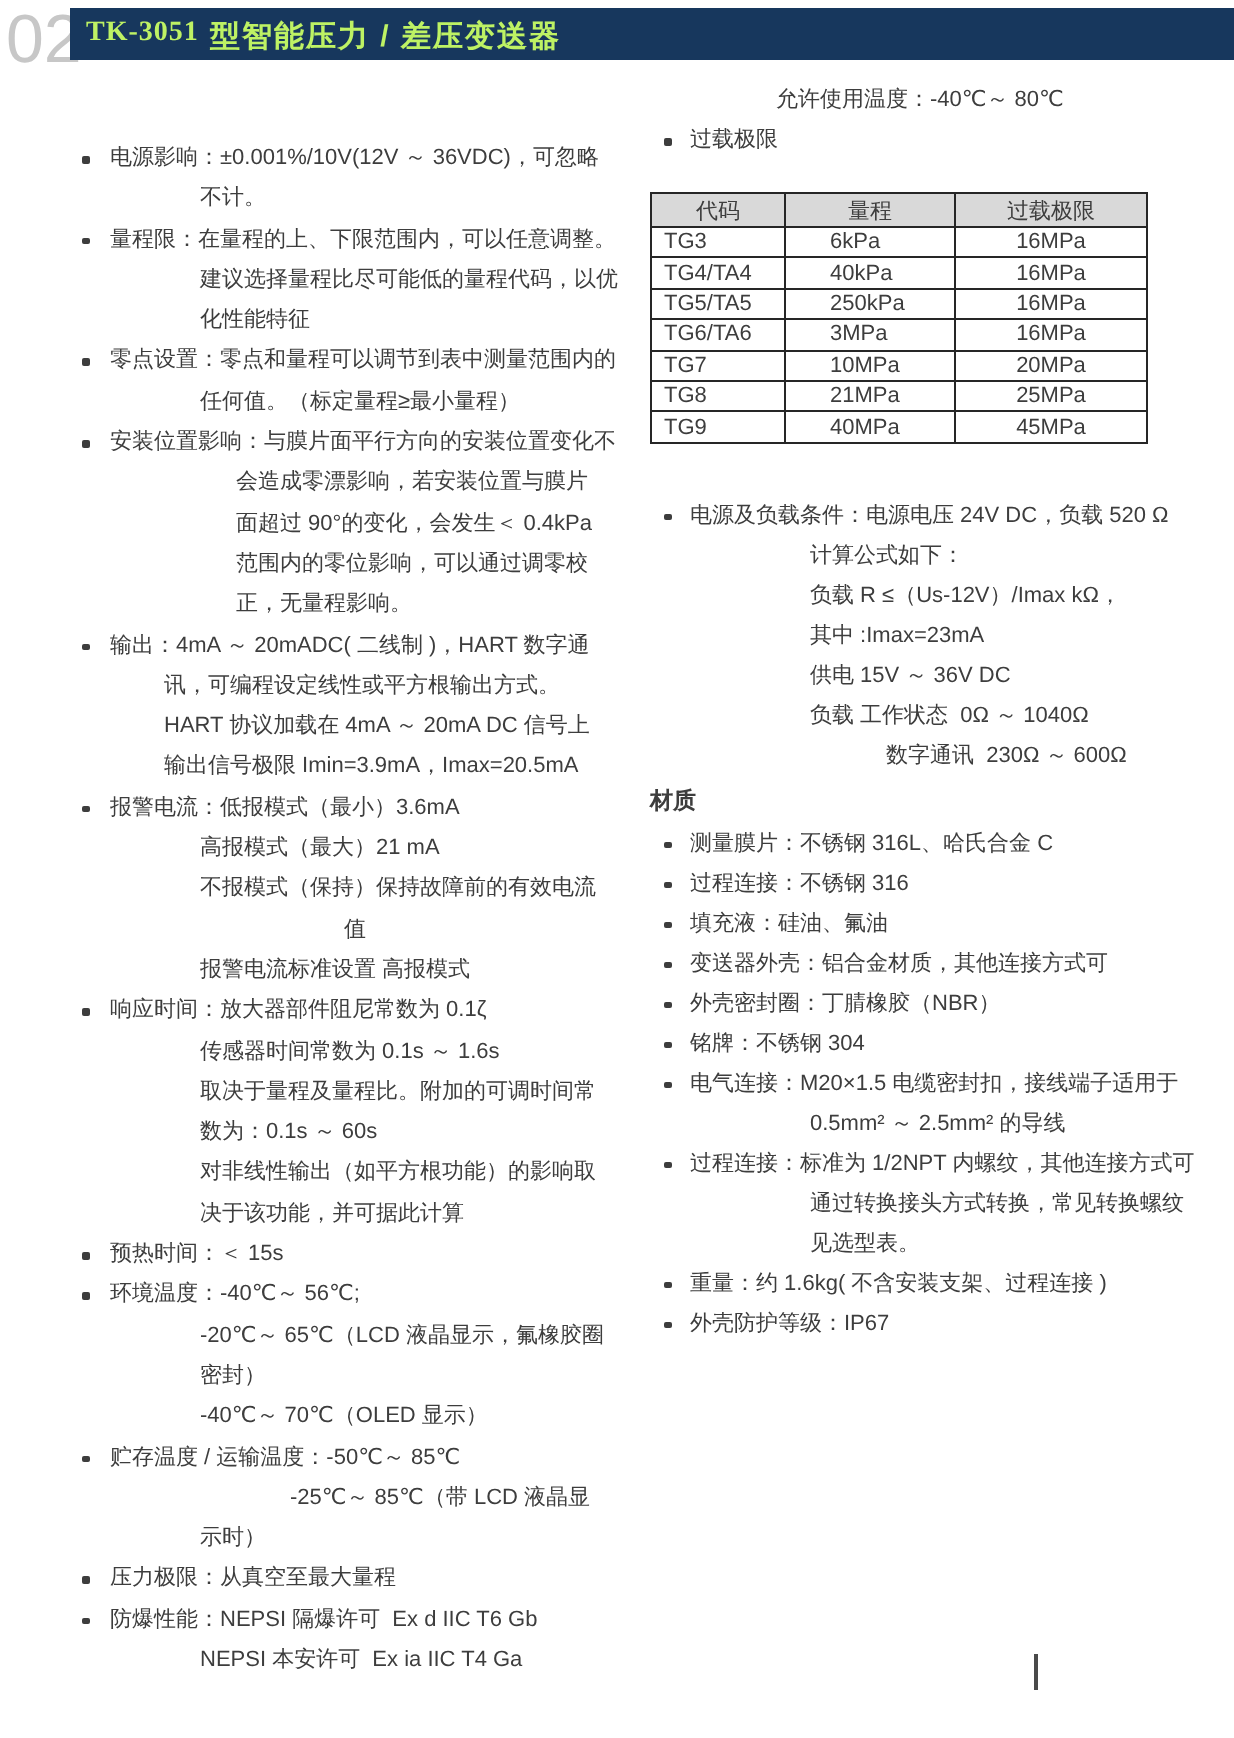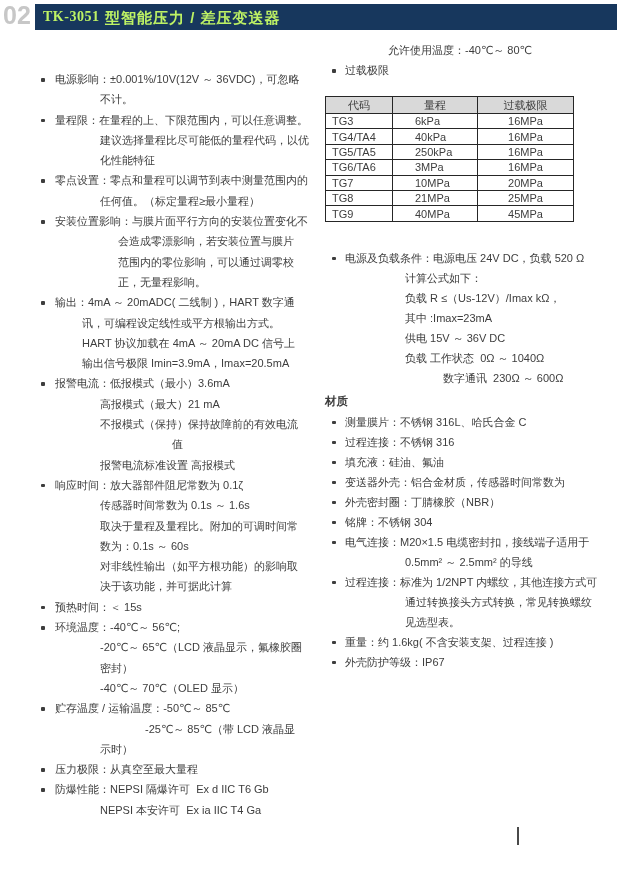--- a/index.html
+++ b/index.html
@@ -1,19 +1,19 @@
 <!DOCTYPE html>
 <html style="--header-bg: #17375d; --page-number: #c7c7c7; --body-text: #3d3d3d; --table-header-bg: #d9d9d9; --table-border: #262626;"><head>
 <meta charset="utf-8">
 <style>
   html,body{margin:0;padding:0;background:#fff;}
   .page{position:relative;width:617px;height:869px;background:#fff;overflow:hidden;
         font-family:"Liberation Sans","DejaVu Sans",sans-serif;color:var(--body-text,#3d3d3d);}
   
-  .pagenum{position:absolute;left:3px;top:1px;font-size:25px;font-weight:bold;
+  .pagenum{position:absolute;left:3px;top:1px;font-size:34px;font-weight:normal;
            color:var(--page-number,#c7c7c7);letter-spacing:0px;}
   .titlebar{position:absolute;left:35px;top:4px;right:0;height:26px;
             background:var(--header-bg,#17375d);color:#bef264;}
   .model{position:absolute;left:8px;top:5px;font-family:"Liberation Serif","DejaVu Serif",serif;
          font-size:14px;font-weight:bold;letter-spacing:0.5px;}
   .doctitle{position:absolute;left:70px;top:5px;font-size:15px;font-weight:bold;letter-spacing:1px;}
   
   .col-left{position:absolute;left:35px;top:40px;width:295px;margin-top:29px;}
   .col-right{position:absolute;left:325px;top:40px;width:292px;}
   .line{position:relative;height:20.3px;line-height:20.3px;font-size:11px;white-space:pre;}
@@ -58,20 +58,21 @@
   <div class="col-left" id="left-col">
       <div class="line ind-0 bullet">电源影响：±0.001%/10V(12V ～ 36VDC)，可忽略</div>
       <div class="line ind-2">不计。</div>
       <div class="line ind-0 bullet">量程限：在量程的上、下限范围内，可以任意调整。</div>
       <div class="line ind-2">建议选择量程比尽可能低的量程代码，以优</div>
       <div class="line ind-2">化性能特征</div>
       <div class="line ind-0 bullet">零点设置：零点和量程可以调节到表中测量范围内的</div>
       <div class="line ind-2">任何值。（标定量程≥最小量程）</div>
       <div class="line ind-0 bullet">安装位置影响：与膜片面平行方向的安装位置变化不</div>
       <div class="line ind-3">会造成零漂影响，若安装位置与膜片</div>
+      <div class="line ind-3">面超过 90°的变化，会发生＜ 0.4kPa</div>
       <div class="line ind-3">范围内的零位影响，可以通过调零校</div>
       <div class="line ind-3">正，无量程影响。</div>
       <div class="line ind-0 bullet">输出：4mA ～ 20mADC( 二线制 )，HART 数字通</div>
       <div class="line ind-1">讯，可编程设定线性或平方根输出方式。</div>
       <div class="line ind-1">HART 协议加载在 4mA ～ 20mA DC 信号上</div>
       <div class="line ind-1">输出信号极限 Imin=3.9mA，Imax=20.5mA</div>
       <div class="line ind-0 bullet">报警电流：低报模式（最小）3.6mA</div>
       <div class="line ind-2">高报模式（最大）21 mA</div>
       <div class="line ind-2">不报模式（保持）保持故障前的有效电流</div>
       <div class="line ind-5">值</div>
@@ -158,21 +159,21 @@
         <div class="line ind-1">其中 :Imax=23mA</div>
         <div class="line ind-1">供电 15V ～ 36V DC</div>
         <div class="line ind-1">负载 工作状态  0Ω ～ 1040Ω</div>
         <div class="line ind-2">数字通讯  230Ω ～ 600Ω</div>
       </div>
     <div class="section-heading">材质</div>
     <div id="right-bottom">
         <div class="line ind-0 bullet">测量膜片：不锈钢 316L、哈氏合金 C</div>
         <div class="line ind-0 bullet">过程连接：不锈钢 316</div>
         <div class="line ind-0 bullet">填充液：硅油、氟油</div>
-        <div class="line ind-0 bullet">变送器外壳：铝合金材质，传感器时间常数为</div>
+        <div class="line ind-0 bullet">变送器外壳：铝合金材质，其他连接方式可</div>
         <div class="line ind-0 bullet">外壳密封圈：丁腈橡胶（NBR）</div>
         <div class="line ind-0 bullet">铭牌：不锈钢 304</div>
         <div class="line ind-0 bullet">电气连接：M20×1.5 电缆密封扣，接线端子适用于</div>
         <div class="line ind-1">0.5mm² ～ 2.5mm² 的导线</div>
         <div class="line ind-0 bullet">过程连接：标准为 1/2NPT 内螺纹，其他连接方式可</div>
         <div class="line ind-1">通过转换接头方式转换，常见转换螺纹</div>
         <div class="line ind-1">见选型表。</div>
         <div class="line ind-0 bullet">重量：约 1.6kg( 不含安装支架、过程连接 )</div>
         <div class="line ind-0 bullet">外壳防护等级：IP67</div>
       </div>

